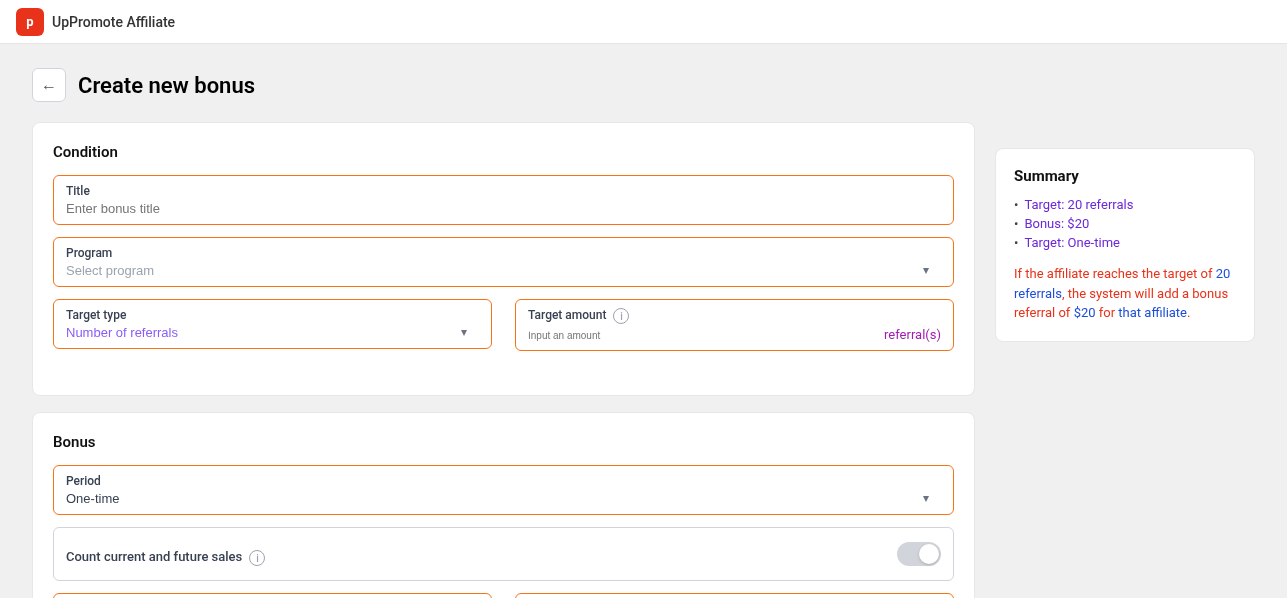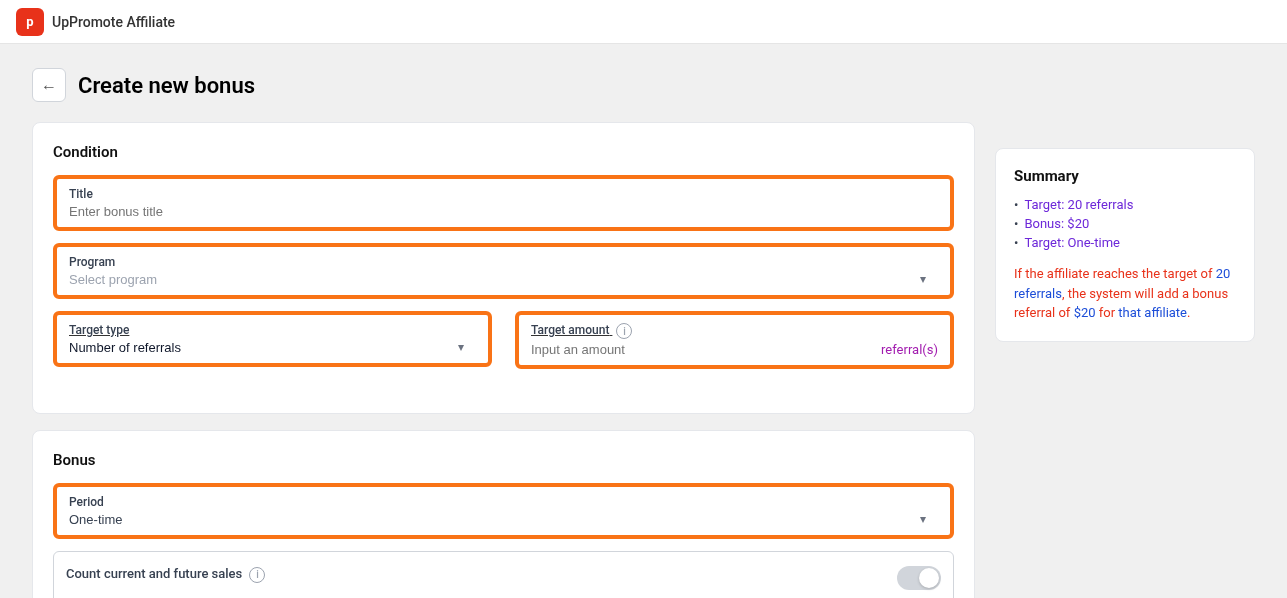--- a/index.html
+++ b/index.html
@@ -121,21 +121,20 @@
       top: 50%;
       transform: translateY(-50%);
       pointer-events: none;
       color: #6b7280;
       font-size: 12px;
     }
     .two-col {
       display: grid;
       grid-template-columns: 1fr 1fr;
       gap: 23px;
-      text-decoration: underline;
     }
     .input-with-suffix {
       position: relative;
     }
     .input-with-suffix input {
       width: 100%;
       border: 1px solid #d1d5db;
       border-radius: 6px;
       padding: 8px 60px 8px 12px;
       font-size: 14px;
@@ -160,21 +159,21 @@
       border-radius: 50%;
       border: 1.5px solid #9ca3af;
       color: #9ca3af;
       font-size: 10px;
       margin-left: 4px;
       vertical-align: middle;
       cursor: pointer;
     }
     .toggle-row {
       display: flex;
-      align-items: flex-start;
+      align-items: flex-end;
       justify-content: space-between;
       padding: 14px 12px;
       border: 1px solid #d1d5db;
       border-radius: 6px;
       margin-bottom: 12px;
     }
     .toggle-label {
       font-size: 13px;
       font-weight: 500;
       color: #374151;
@@ -236,21 +235,21 @@
     }
     .summary-description {
       font-size: 13px;
       color: #e8321a;
       line-height: 1.5;
     }
     .summary-description .highlight-blue {
       color: #1d4ed8;
     }
     .field-box {
-      border: 4px solid #f97316;
+      border: 1px solid #f97316;
       border-radius: 6px;
       padding: 8px 12px;
       margin-bottom: 12px;
     }
     .field-box-label {
       font-size: 12px;
       font-weight: 500;
       color: #374151;
       margin-bottom: 2px;
     }
@@ -299,37 +298,37 @@
           </div>
         </div>
       </div>
 
       <div class="two-col">
 
         <div class="form-group">
           <div class="field-box">
             <div class="field-box-label">Target type</div>
             <div class="select-wrapper">
-              <select class="select-field has-value" style="border:none;padding:0;font-size:13px;color:#0f172a;">
+              <select class="select-field has-value" style="border:none;padding:0;font-size:13px;color:#8b5cf6;">
                 <option value="referrals" selected="">Number of referrals</option>
                 <option value="revenue">Revenue</option>
               </select>
               <span class="select-arrow">▾</span>
             </div>
           </div>
         </div>
 
         <div class="form-group">
           <div class="field-box">
             <div class="field-box-label">
               <span>Target amount</span>
               <span class="info-icon">i</span>
             </div>
             <div class="input-with-suffix">
-              <input type="text" style="border: none; padding: 0px; font-size: 13px; color: #15803d; width: calc(100% - 80px); outline: none;" placeholder="Input an amount">
+              <input type="text" style="border: none; padding: 0px; font-size: 10px; color: #15803d; width: calc(100% - 80px); outline: none;" placeholder="Input an amount">
               <span class="input-suffix" style="right:0;">referral(s)</span>
             </div>
           </div>
         </div>
       </div>
     </div>
 
     <div class="card">
       <div class="section-title">Bonus</div>
 

